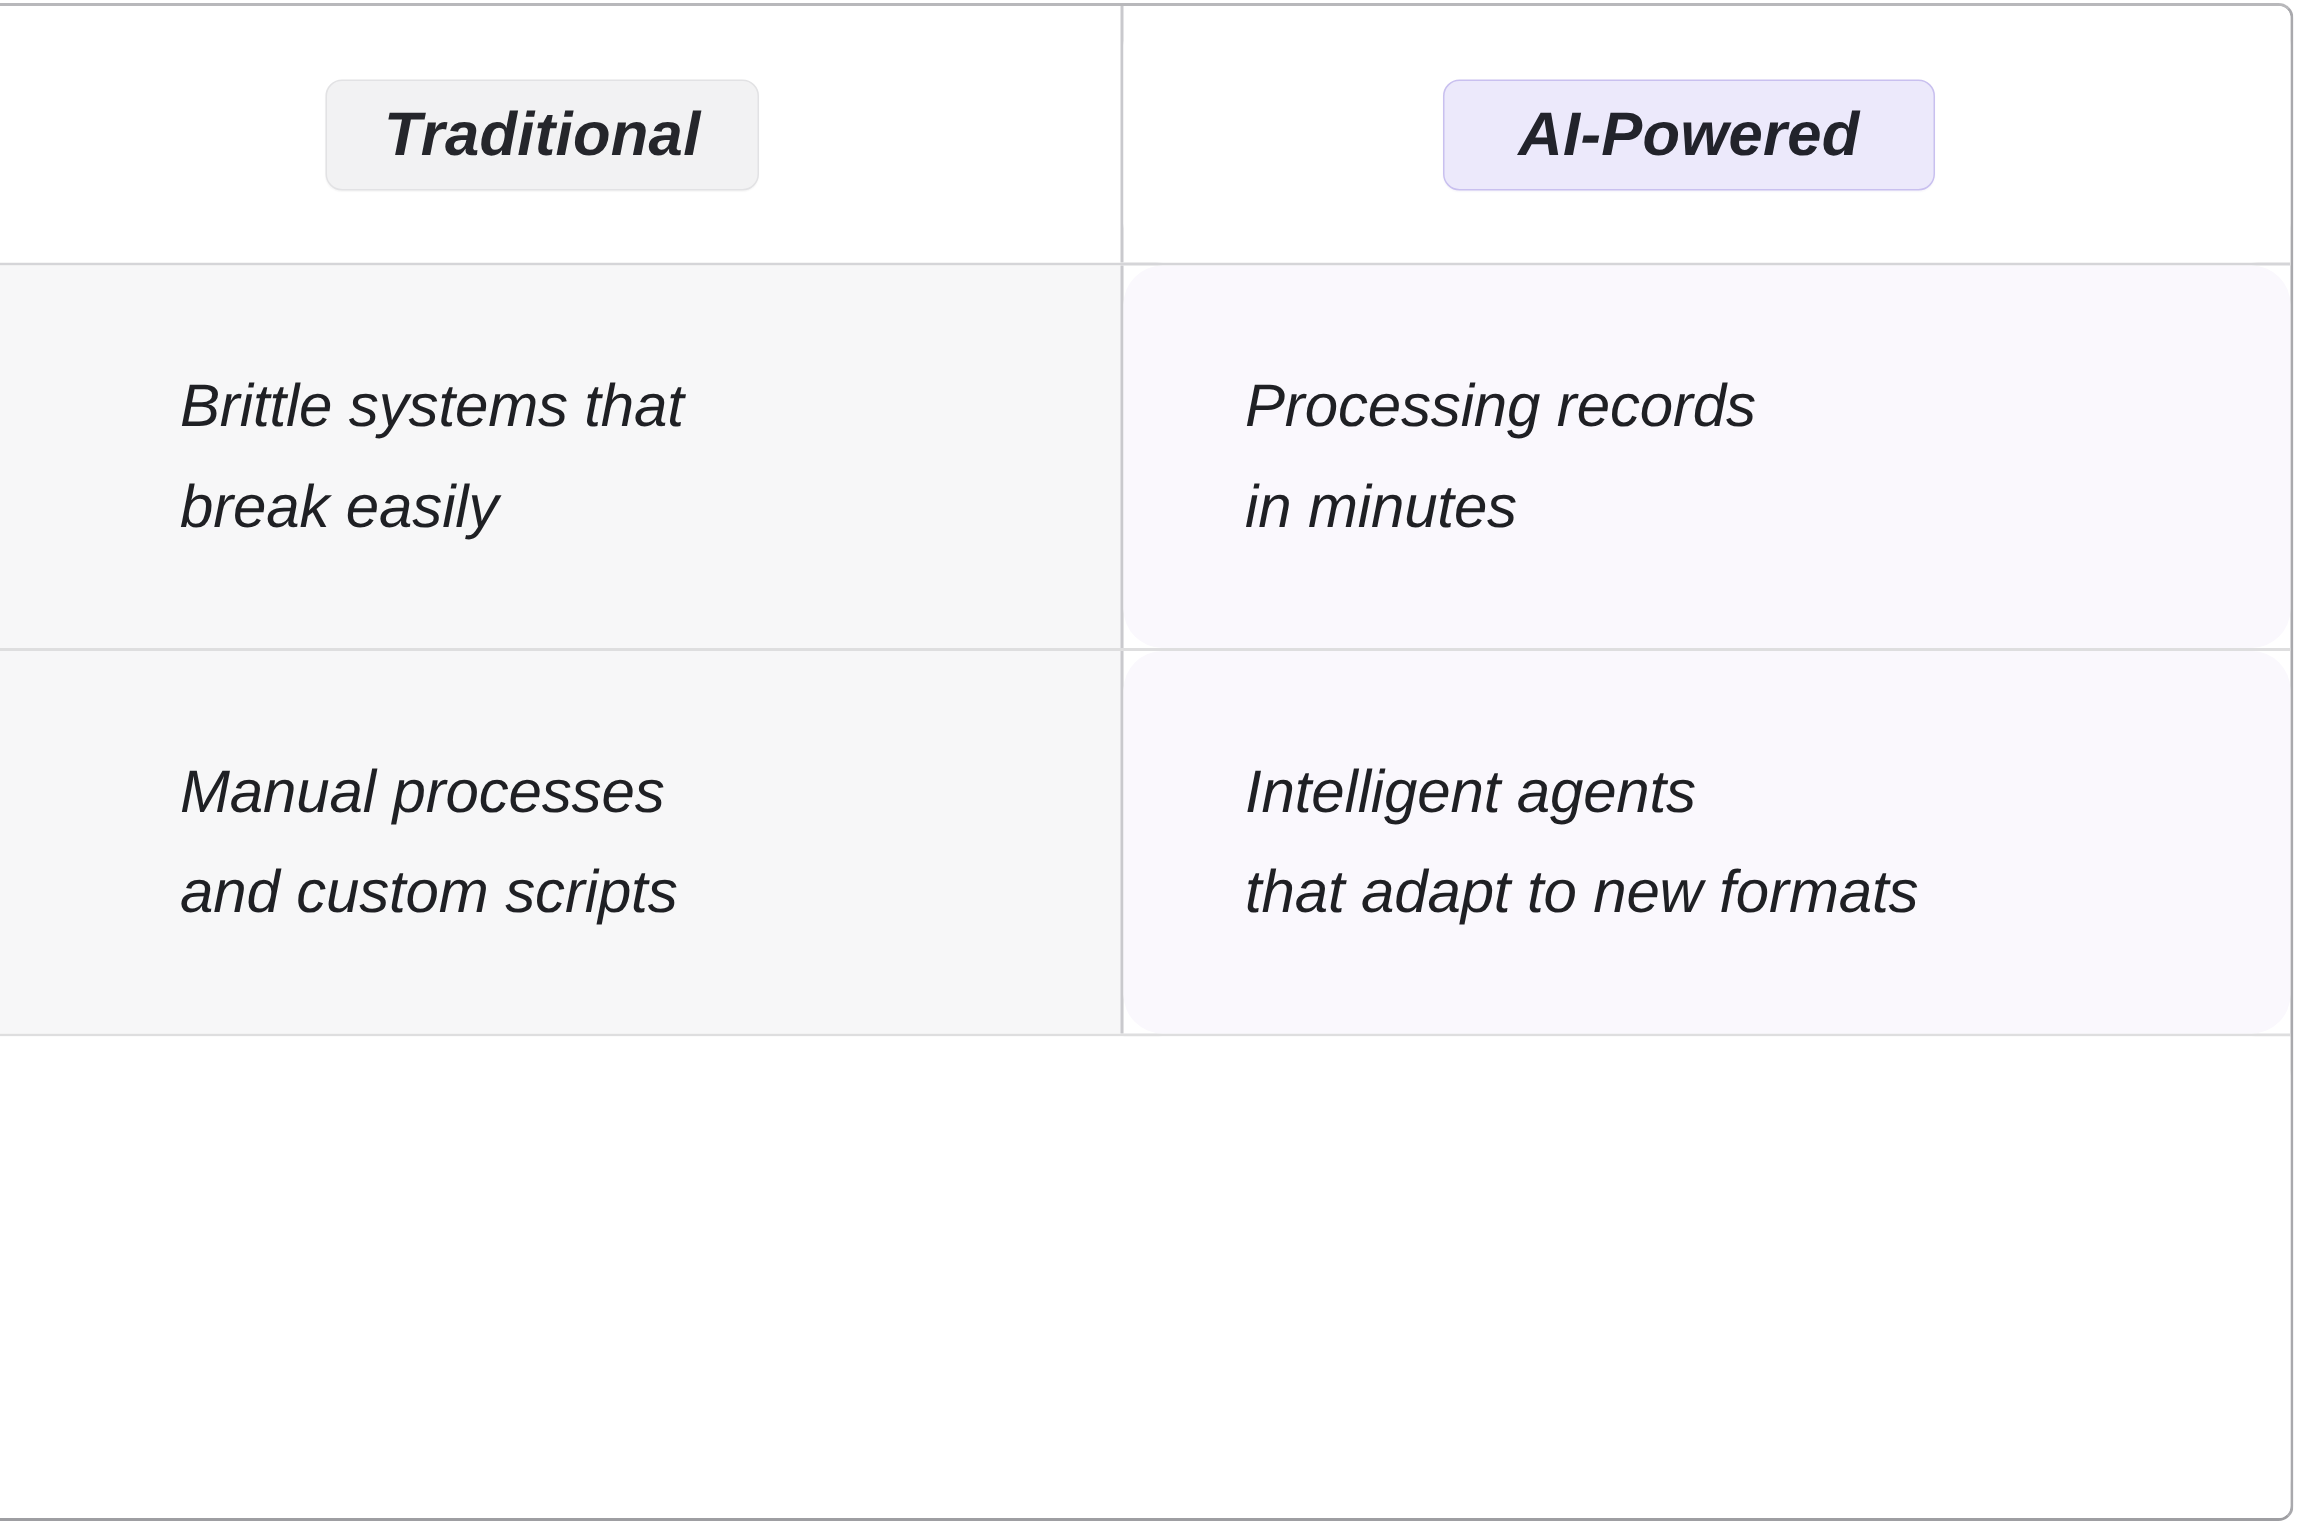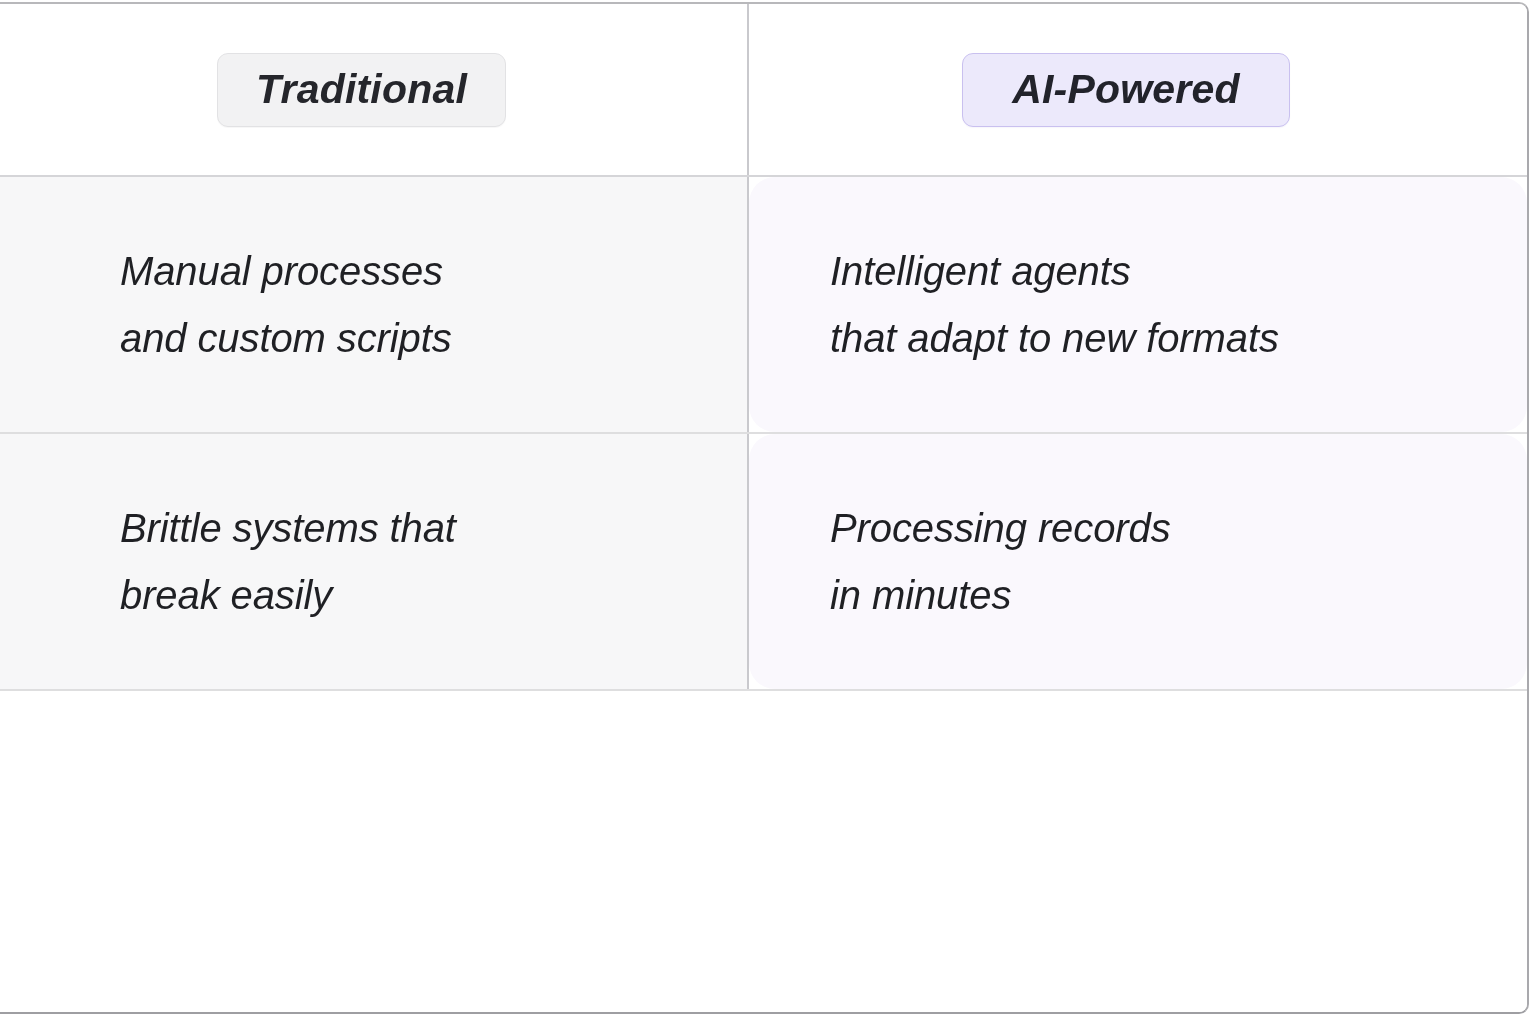--- a/index.html
+++ b/index.html
@@ -149,37 +149,37 @@
       <div class="cell cell-left">
         <span class="badge badge-traditional">Traditional</span>
       </div>
       <div class="cell cell-right">
         <span class="badge badge-ai">AI-Powered</span>
       </div>
     </div>
 
     <div class="row data-row">
       <div class="cell cell-left">
+        <span class="cell-text">Brittle systems that
+break easily</span>
+      </div>
+      <div class="cell cell-right">
+        <span class="cell-text">Processing records
+in minutes</span>
+      </div>
+    </div>
+
+    <div class="row data-row">
+      <div class="cell cell-left">
         <span class="cell-text">Manual processes
 and custom scripts</span>
       </div>
       <div class="cell cell-right">
         <span class="cell-text">Intelligent agents
 that adapt to new formats</span>
-      </div>
-    </div>
-
-    <div class="row data-row">
-      <div class="cell cell-left">
-        <span class="cell-text">Brittle systems that
-break easily</span>
-      </div>
-      <div class="cell cell-right">
-        <span class="cell-text">Processing records
-in minutes</span>
       </div>
     </div>
 
 
     <div class="row empty-row">
       <div class="cell cell-left"></div>
       <div class="cell cell-right"></div>
     </div>
 
   </div>

